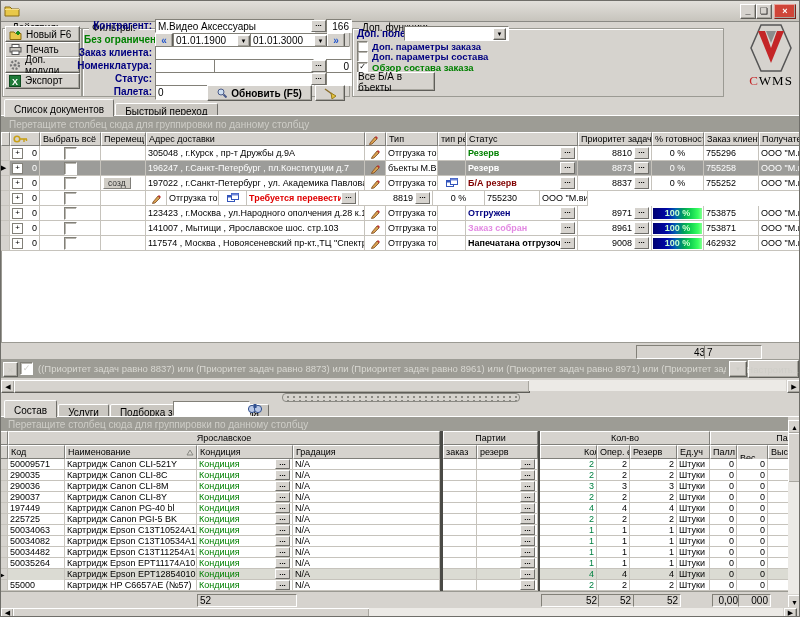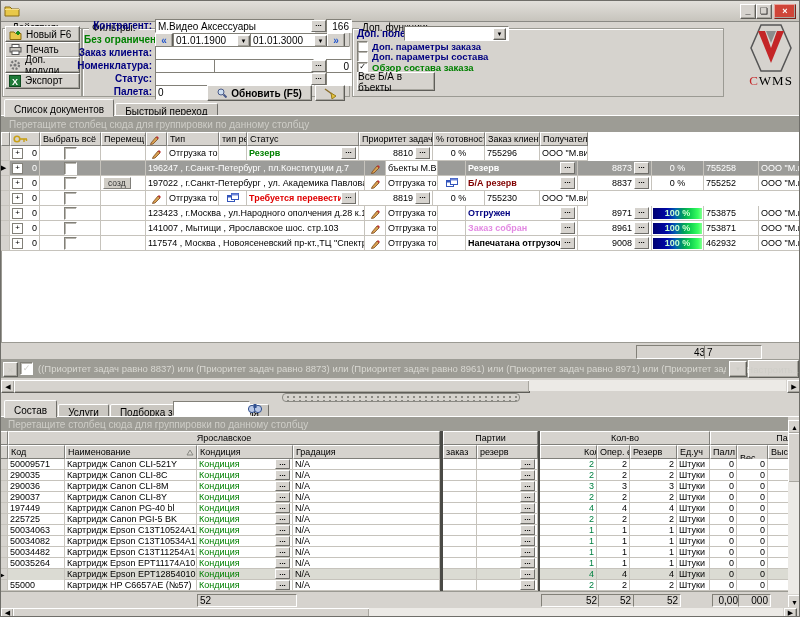--- a/index.html
+++ b/index.html
@@ -241,20 +241,21 @@
       </div>
       <div class="hcell" style="width: 61px; height: 14px;">Выбрать всё</div>
       <div class="hcell" style="width: 45px; height: 14px;">
         <span>Перемещ</span>
         <span style="margin-left: auto;">
           <svg width="9" height="8">
             <polygon points="0,0 9,0 5.5,4 5.5,8 3.5,8 3.5,4" fill="#8a8a84"></polygon>
           </svg>
         </span>
       </div>
+      <div class="hcell" style="width: 219px; height: 14px;">Адрес доставки</div>
       <div class="hcell" style="width: 21px; height: 14px;">
         <span>
           <svg width="11" height="11">
             <path d="M2 9 L7 3 L9 5 L4 10 L1.5 10.5 Z" fill="#d8a050" stroke="#7a4a20" stroke-width="0.8"></path>
             <path d="M7 3 L8 2 L10 4 L9 5 Z" fill="#c03030"></path>
           </svg>
         </span>
       </div>
       <div class="hcell" style="width: 52px; height: 14px;">Тип</div>
       <div class="hcell" style="width: 28px; height: 14px;">тип рез</div>
@@ -267,20 +268,21 @@
     <div class="grid-row" style="top: 14px;">
       <div class="cell" style="width: 9px; height: 15px; background: rgb(214, 211, 206); color: rgb(0, 0, 0);"></div>
       <div class="cell" style="width: 30px; height: 15px;">
         <span class="expander">+</span>
         <span style="margin-left: auto;">0</span>
       </div>
       <div class="cell ctr" style="width: 61px; height: 15px;">
         <span class="checkbox"></span>
       </div>
       <div class="cell" style="width: 45px; height: 15px;"></div>
+      <div class="cell" style="width: 219px; height: 15px;">305048 , г.Курск , пр-т Дружбы д.9А</div>
       <div class="cell ctr" style="width: 21px; height: 15px;">
         <span>
           <svg width="11" height="11">
             <path d="M2 9 L7 3 L9 5 L4 10 L1.5 10.5 Z" fill="#d8a050" stroke="#7a4a20" stroke-width="0.8"></path>
             <path d="M7 3 L8 2 L10 4 L9 5 Z" fill="#c03030"></path>
           </svg>
         </span>
       </div>
       <div class="cell" style="width: 52px; height: 15px;">Отгрузка товара</div>
       <div class="cell ctr" style="width: 28px; height: 15px;"></div>

